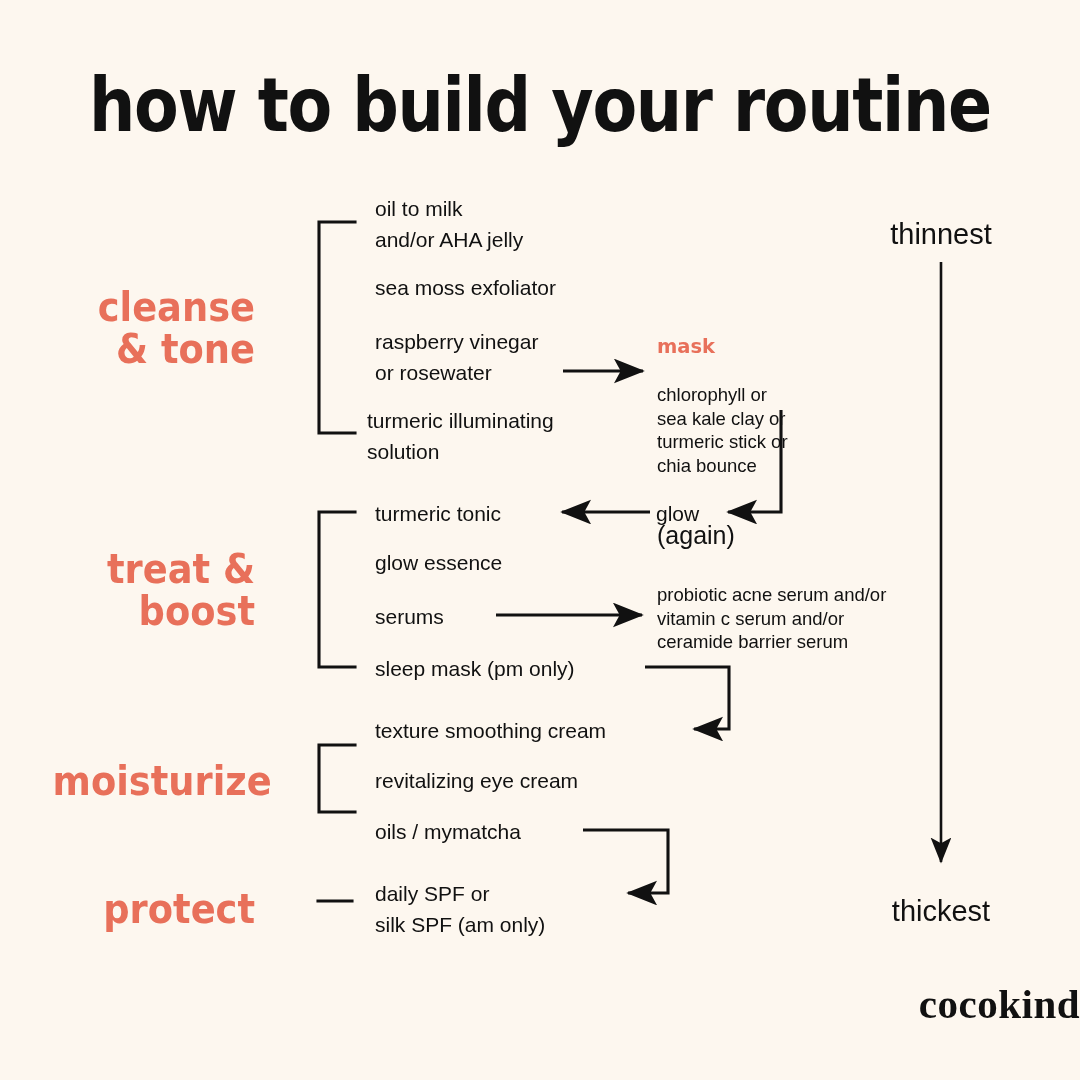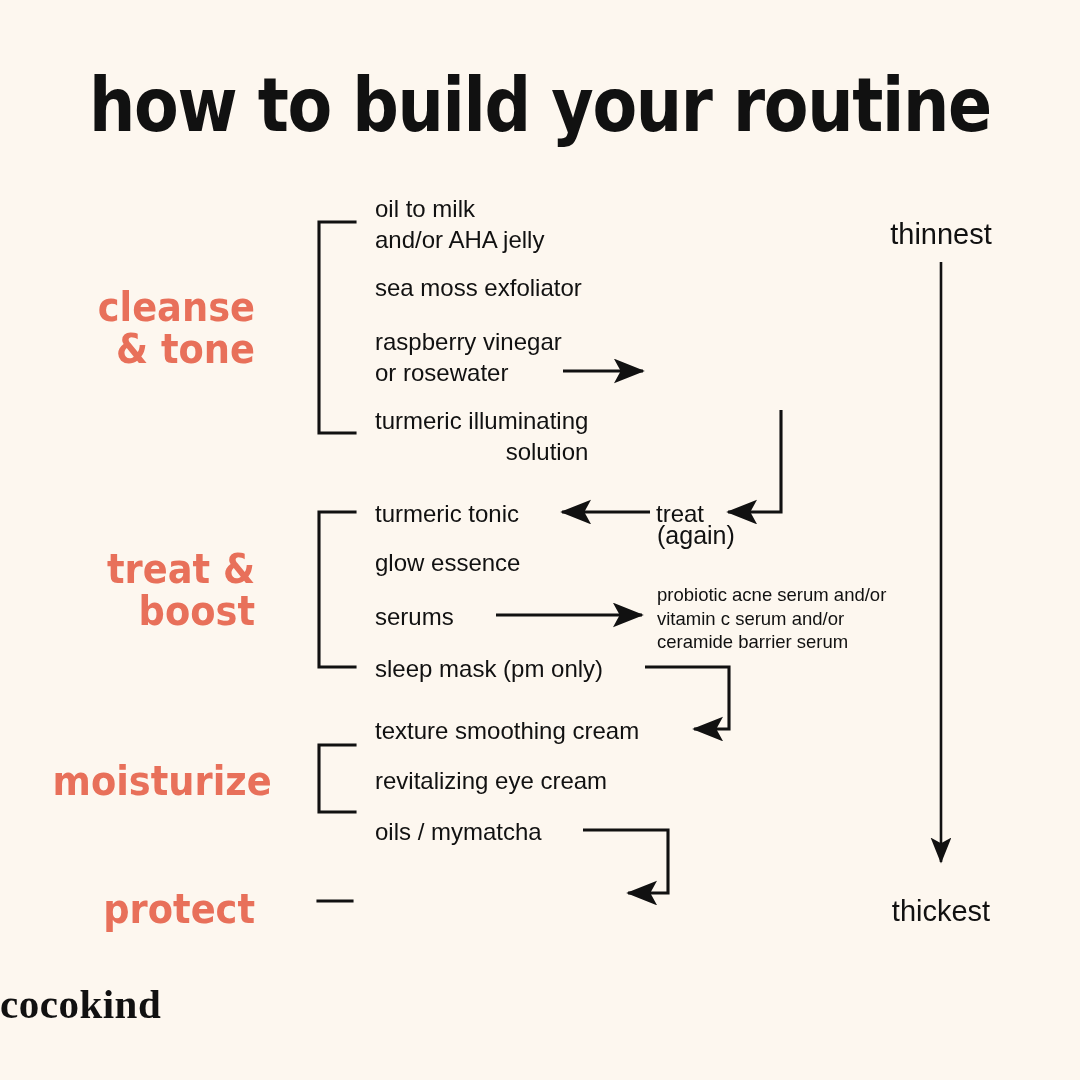--- a/index.html
+++ b/index.html
@@ -54,21 +54,21 @@
   }
   .cat.right {
     text-align: right;
     transform-origin: 100% 50%;
   }
 
   
   .step {
     position: absolute;
     font-family: "Liberation Sans", sans-serif;
-    font-size: 24px;
+    font-size: 21px;
     line-height: 31px;
     color: #111111;
     white-space: pre-line;
   }
 
   
   .sub {
     position: absolute;
     font-family: "Liberation Sans", sans-serif;
     font-size: 18.5px;
@@ -102,21 +102,21 @@
     white-space: nowrap;
     text-align: center;
   }
 
   
   #brand {
     position: absolute;
     left: 0;
     top: 980px;
     width: 1080px;
-    text-align: left;
+    text-align: right;
     font-family: "Liberation Serif", serif;
     font-weight: 700;
     font-size: 41px;
     letter-spacing: 0.5px;
     color: #111111;
   }
 
   
   #lines {
     position: absolute;
@@ -187,45 +187,54 @@
   <div class="cat right" style="left:55px; top:888px; width:200px;">protect</div>
 
   <div class="step" style="left:375px; top:193px;">oil to milk
 and/or AHA jelly</div>
 
   <div class="step" style="left:375px; top:326px;">raspberry vinegar
 or rosewater</div>
 
   <div class="step" style="left:375px; top:272px;">sea moss exfoliator</div>
 
-  <div class="step" style="left:375px; top:405px;text-align:right;">turmeric illuminating
+  <div class="step" style="left:367px; top:405px;">turmeric illuminating
 solution</div>
 
-
-  <div class="step" style="left:656px; top:498px;">treat</div>
+  <div class="sub" style="left:657px; top:310px;">
+    <span class="sub-head">mask</span>
+    <span>chlorophyll or
+sea kale clay or
+turmeric stick or
+chia bounce</span>
+  </div>
+
+  <div class="step" style="left:656px; top:498px;">glow</div>
   <div class="small-note" style="left:657px; top:524px;">(again)</div>
 
   <div class="step" style="left:375px; top:547px;">glow essence</div>
 
   <div class="step" style="left:375px; top:498px;">turmeric tonic</div>
 
   <div class="step" style="left:375px; top:601px;">serums</div>
 
   <div class="step" style="left:375px; top:653px;">sleep mask (pm only)</div>
 
   <div class="sub" style="left:657px; top:583px;">probiotic acne serum and/or
 vitamin c serum and/or
 ceramide barrier serum</div>
 
   <div class="step" style="left:375px; top:715px;">texture smoothing cream</div>
 
   <div class="step" style="left:375px; top:765px;">revitalizing eye cream</div>
 
   <div class="step" style="left:375px; top:816px;">oils / mymatcha</div>
 
+  <div class="step" style="left:375px; top:878px;">daily SPF or
+silk SPF (am only)</div>
 
   <div class="axis-label" style="left:841px; top:895px; width:200px;">thickest</div>
 
   <div class="axis-label" style="left:841px; top:218px; width:200px;">thinnest</div>
 
   <div id="brand">cocokind</div>
 
 </div>
 
 </body></html>

